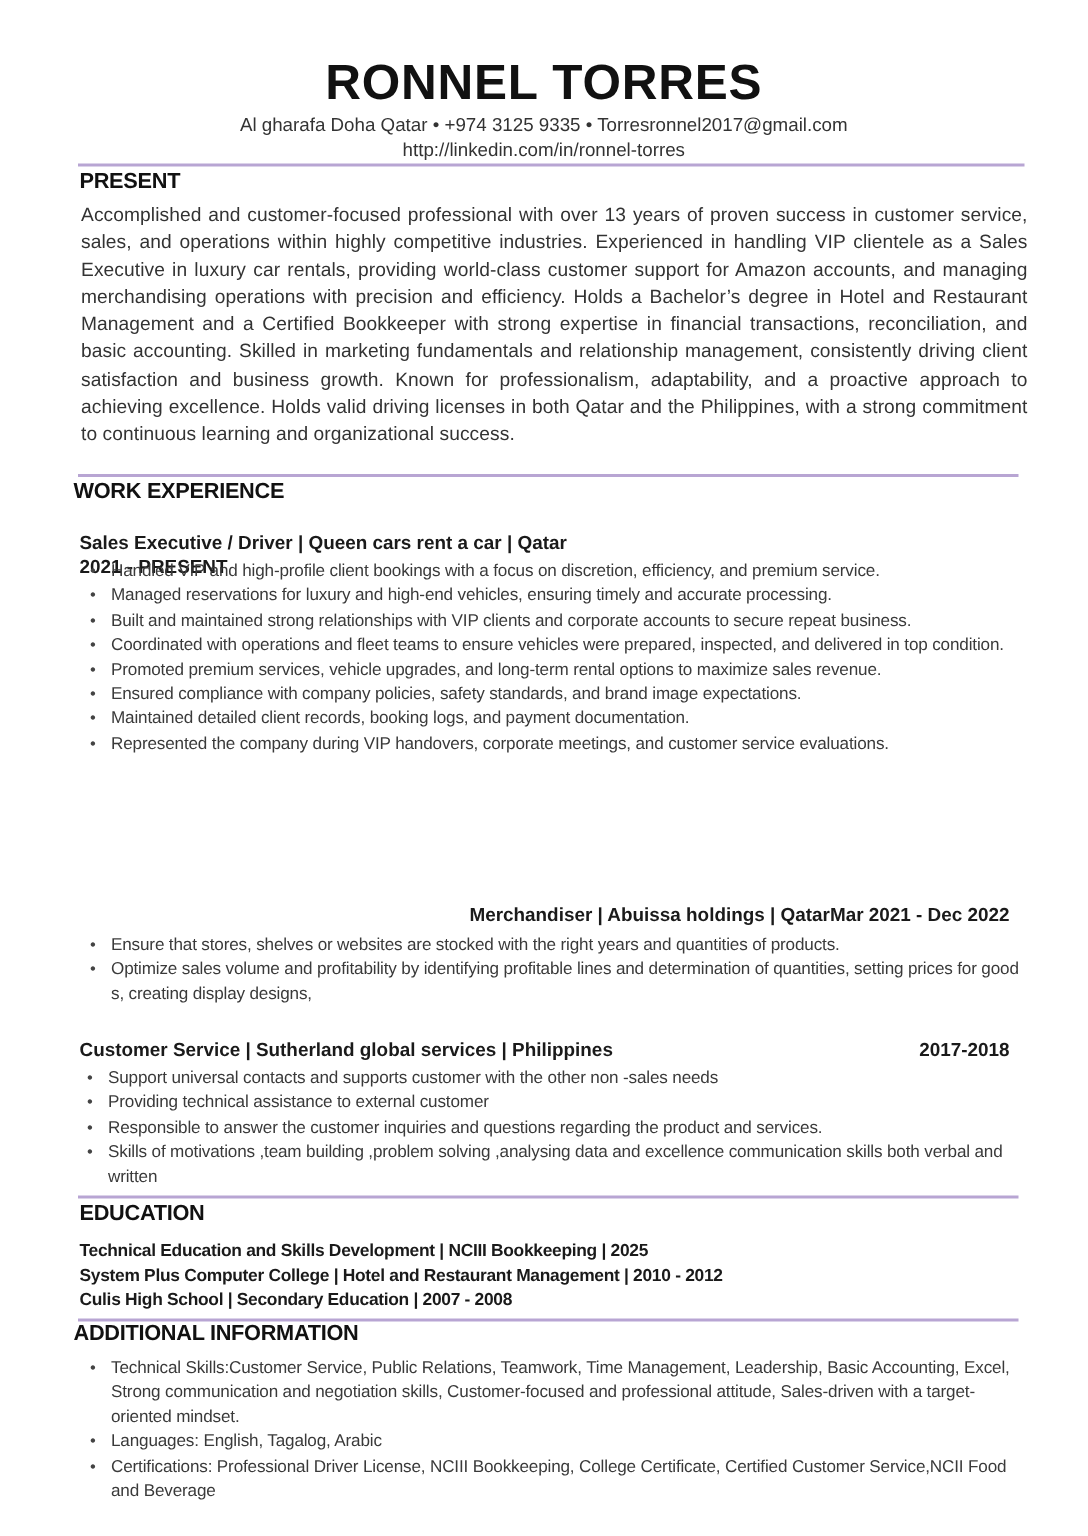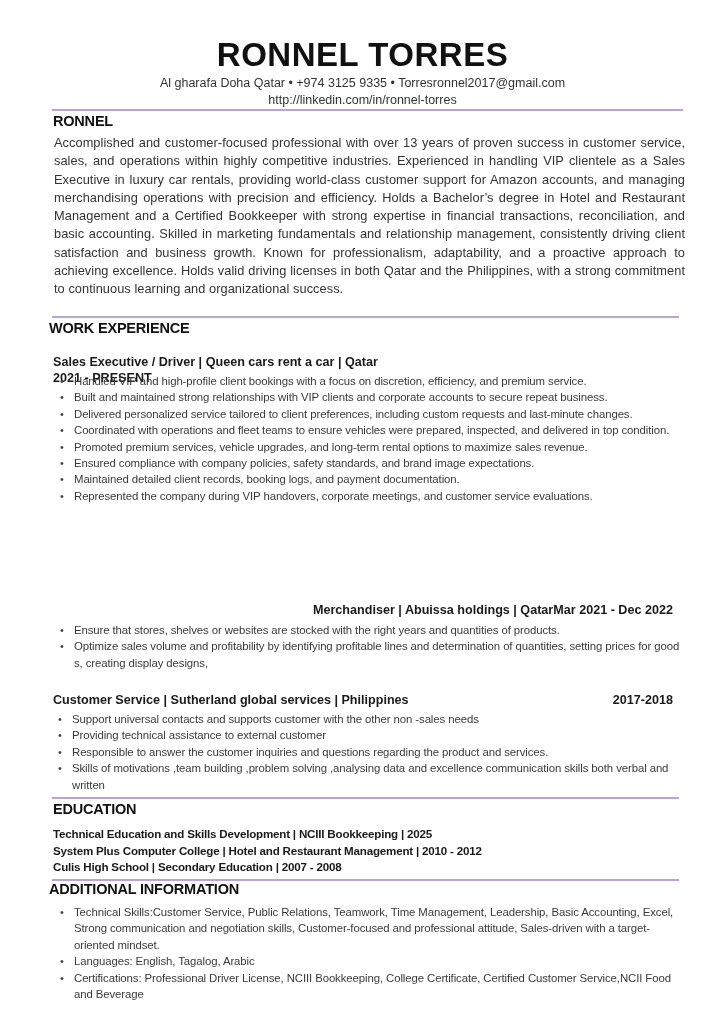--- a/index.html
+++ b/index.html
@@ -30,34 +30,34 @@
 </head>
 <body>
 
 <div class="page">
 
   <div class="name">RONNEL TORRES</div>
   <div class="contact l1">Al gharafa Doha Qatar • +974 3125 9335 • Torresronnel2017@gmail.com</div>
   <div class="contact l2">http://linkedin.com/in/ronnel-torres</div>
 
   <div class="rule" style="left:52px; top:109px; width:631px;"></div>
-  <div class="section-title" style="left:53px; top:112px;">RONNEL</div>
+  <div class="section-title" style="left:53px; top:112px;">PRESENT</div>
   <p class="summary">Accomplished and customer-focused professional with over 13 years of proven success in customer service, sales, and operations within highly competitive industries. Experienced in handling VIP clientele as a Sales Executive in luxury car rentals, providing world-class customer support for Amazon accounts, and managing merchandising operations with precision and efficiency. Holds a Bachelor’s degree in Hotel and Restaurant Management and a Certified Bookkeeper with strong expertise in financial transactions, reconciliation, and basic accounting. Skilled in marketing fundamentals and relationship management, consistently driving client satisfaction and business growth. Known for professionalism, adaptability, and a proactive approach to achieving excellence. Holds valid driving licenses in both Qatar and the Philippines, with a strong commitment to continuous learning and organizational success.</p>
 
   <div class="rule" style="left:52px; top:316px; width:627px;"></div>
   <div class="section-title" style="left:49px; top:319px;">WORK EXPERIENCE</div>
 
   <div class="job-head" style="top:354px;flex-direction:column;">
     <span>Sales Executive / Driver | Queen cars rent a car | Qatar</span>
     <span class="date">2021 - PRESENT</span>
   </div>
   <ul class="bullets" style="left:54px; top:373px; width:620px;">
     <li>Handled VIP and high-profile client bookings with a focus on discretion, efficiency, and premium service.</li>
+    <li>Managed reservations for luxury and high-end vehicles, ensuring timely and accurate processing.</li>
     <li>Built and maintained strong relationships with VIP clients and corporate accounts to secure repeat business.</li>
-    <li>Delivered personalized service tailored to client preferences, including custom requests and last-minute changes.</li>
     <li>Coordinated with operations and fleet teams to ensure vehicles were prepared, inspected, and delivered in top condition.</li>
     <li>Promoted premium services, vehicle upgrades, and long-term rental options to maximize sales revenue.</li>
     <li>Ensured compliance with company policies, safety standards, and brand image expectations.</li>
     <li>Maintained detailed client records, booking logs, and payment documentation.</li>
     <li>Represented the company during VIP handovers, corporate meetings, and customer service evaluations.</li>
   </ul>
 
   <div class="job-head" style="top:602px; width:620px;justify-content:flex-end;">
     <span>Merchandiser | Abuissa holdings | Qatar</span>
     <span class="date">Mar 2021 - Dec 2022</span>

